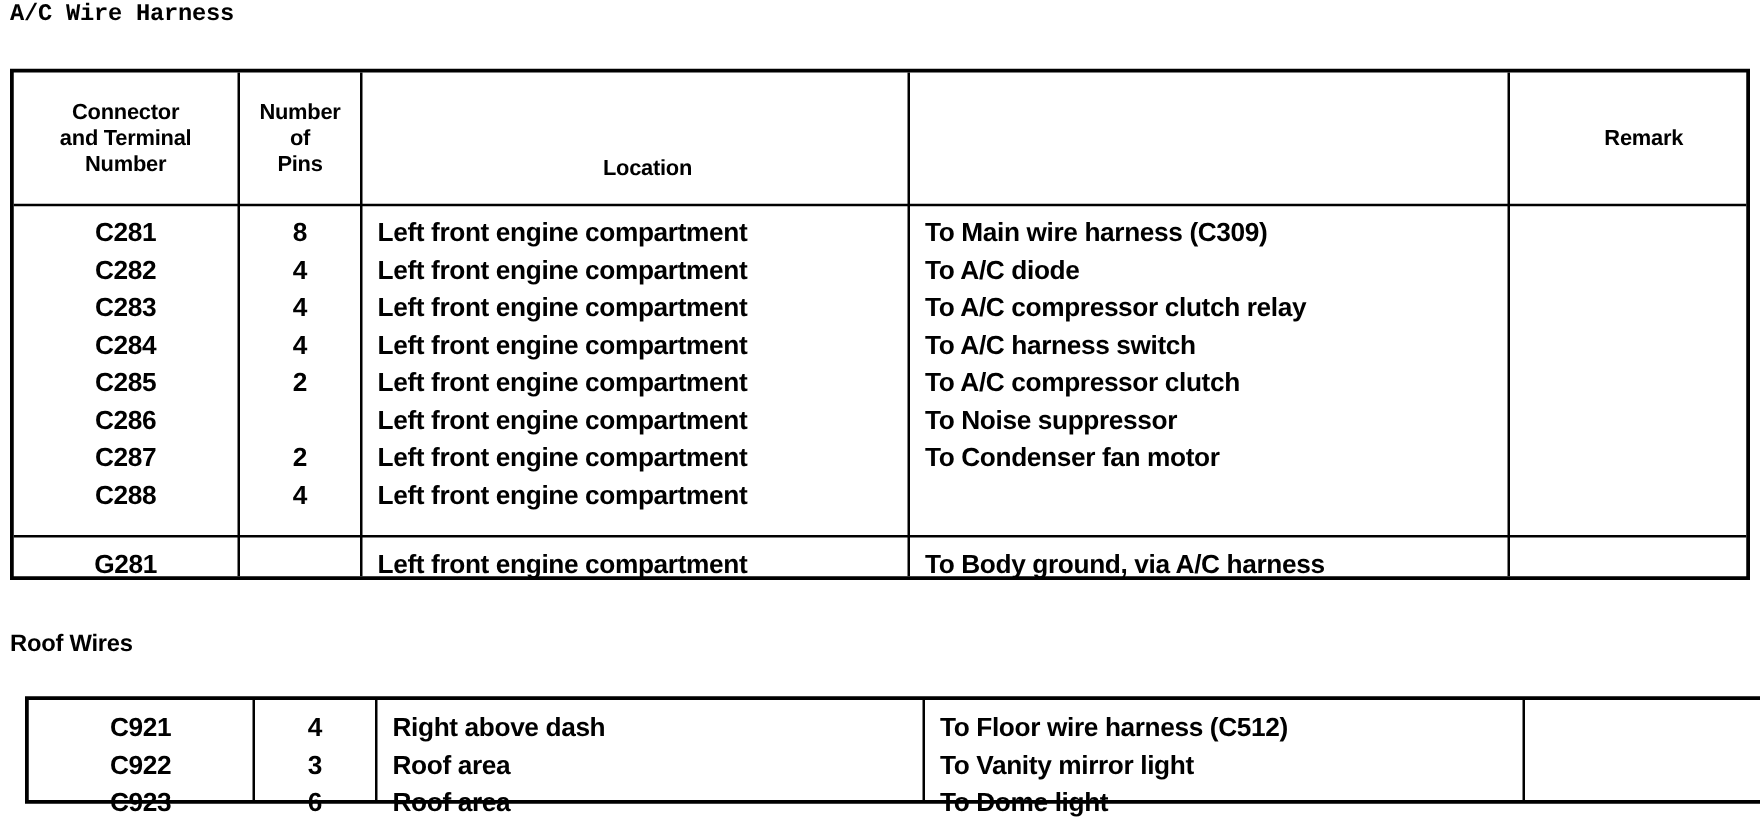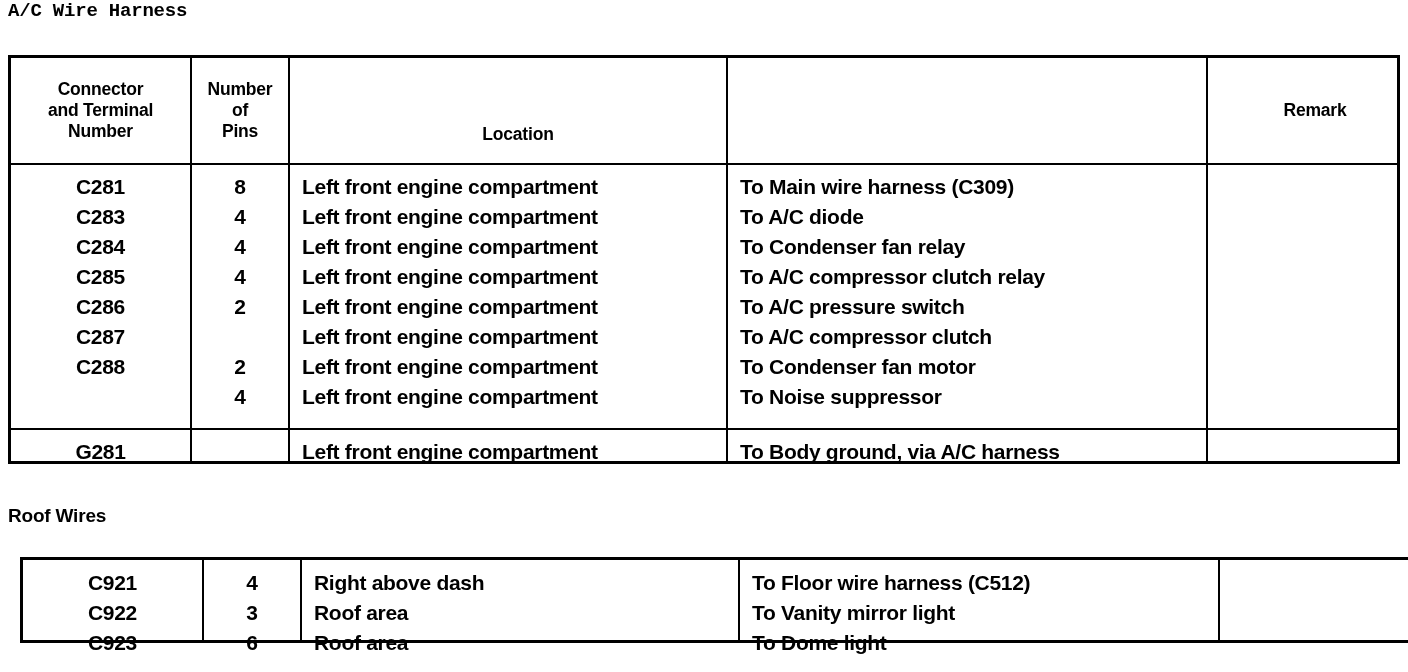--- a/index.html
+++ b/index.html
@@ -130,20 +130,21 @@
       </div>
     </div>
 
     <div class="hcell" style="left:279px; top:0px; width:456px;  height:105px;margin-top:24px;">Location</div>
 
 
     <div class="hcell" style="left:1197px;top:0px; width:214px;  height:105px;">Remark</div>
 
     <div class="col center body" id="ac-col-connector" style="left:0px; top:114px; width:179px;">
         <div class="cellline">C281</div>
+        <div class="cellline">C282</div>
         <div class="cellline">C283</div>
         <div class="cellline">C284</div>
         <div class="cellline">C285</div>
         <div class="cellline">C286</div>
         <div class="cellline">C287</div>
         <div class="cellline">C288</div>
       </div>
 
     <div class="col center body" id="ac-col-pins" style="left:181px; top:114px; width:96px;">
         <div class="cellline">8</div>
@@ -163,26 +164,25 @@
         <div class="cellline">Left front engine compartment</div>
         <div class="cellline">Left front engine compartment</div>
         <div class="cellline">Left front engine compartment</div>
         <div class="cellline">Left front engine compartment</div>
         <div class="cellline">Left front engine compartment</div>
       </div>
 
     <div class="col left body" id="ac-col-where" style="left:729px; top:114px; width:466px;">
         <div class="cellline">To Main wire harness (C309)</div>
         <div class="cellline">To A/C diode</div>
-        <div class="cellline">To Condenser fan relay</div>
         <div class="cellline">To A/C compressor clutch relay</div>
-        <div class="cellline">To A/C pressure switch</div>
+        <div class="cellline">To A/C harness switch</div>
         <div class="cellline">To A/C compressor clutch</div>
+        <div class="cellline">To Noise suppressor</div>
         <div class="cellline">To Condenser fan motor</div>
-        <div class="cellline">To Noise suppressor</div>
       </div>
 
     <div class="col left body" id="ac-col-remark" style="left:1207px; top:114px; width:179px;">
         <div class="cellline">&nbsp;</div>
         <div class="cellline">&nbsp;</div>
         <div class="cellline">&nbsp;</div>
         <div class="cellline">&nbsp;</div>
         <div class="cellline">&nbsp;</div>
         <div class="cellline">&nbsp;</div>
         <div class="cellline">&nbsp;</div>

